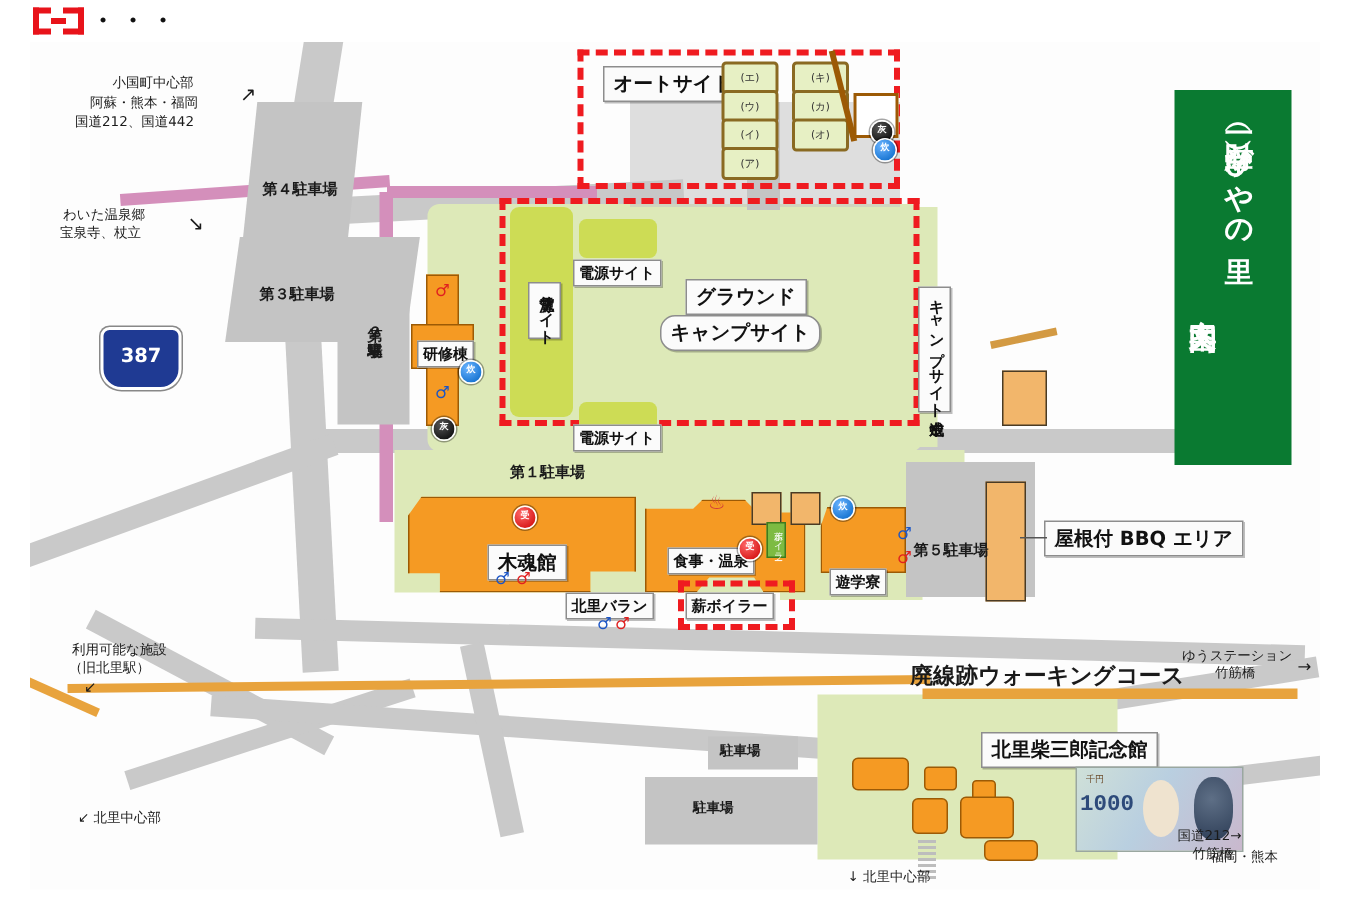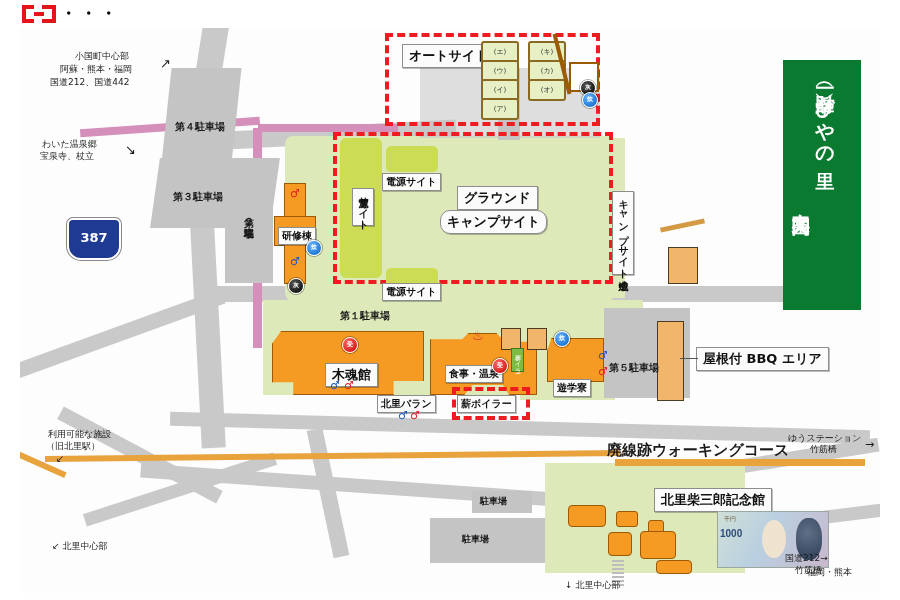--- a/index.html
+++ b/index.html
@@ -65,22 +65,22 @@
       line-height:36px;}
 
   
   #note{position:absolute;left:697px;top:483px;width:110px;height:55px;
       background:linear-gradient(120deg,#cfe0d8 0%,#b9cfe0 45%,#c9b8cd 100%);
       border:1px solid #9aa7a0;}
   #note .oval{position:absolute;left:44px;top:8px;width:24px;height:38px;border-radius:50%;
       background:#efe3cf;}
   #note .face{position:absolute;right:6px;top:6px;width:26px;height:42px;border-radius:45%;
       background:radial-gradient(circle at 45% 35%,#5e6f86,#2c3c55);}
-  #note .amt{position:absolute;left:2px;top:16px;font-size:10px;font-weight:bold;color:#2d4a7a;
-      font-family:Liberation Sans, sans-serif;}
+  #note .amt{position:absolute;left:2px;top:16px;font-size:15px;font-weight:bold;color:#2d4a7a;
+      font-family:Liberation Mono, monospace;}
   #note .k{position:absolute;left:6px;top:3px;font-size:6px;color:#6b4b2a;}
 
   .ped{position:absolute;background:repeating-linear-gradient(
         to bottom,#bdbdbd 0 2px,transparent 2px 4px);}
 </style>
 </head>
 <body>
 
 <div id="header">
   <div id="legend-dash-icon">

